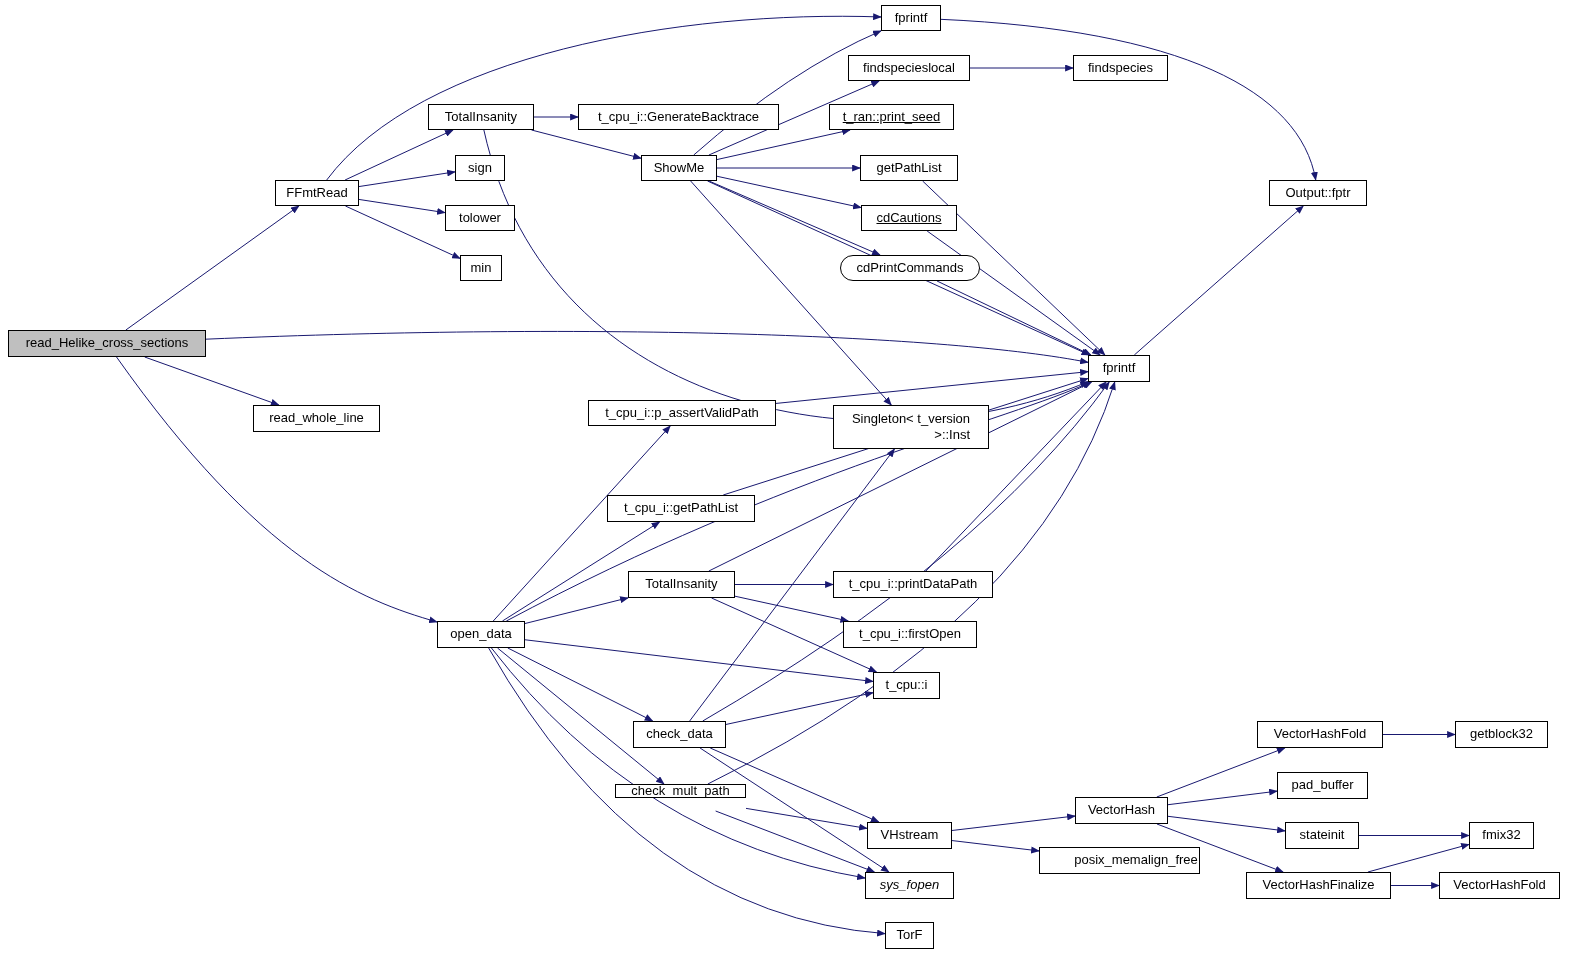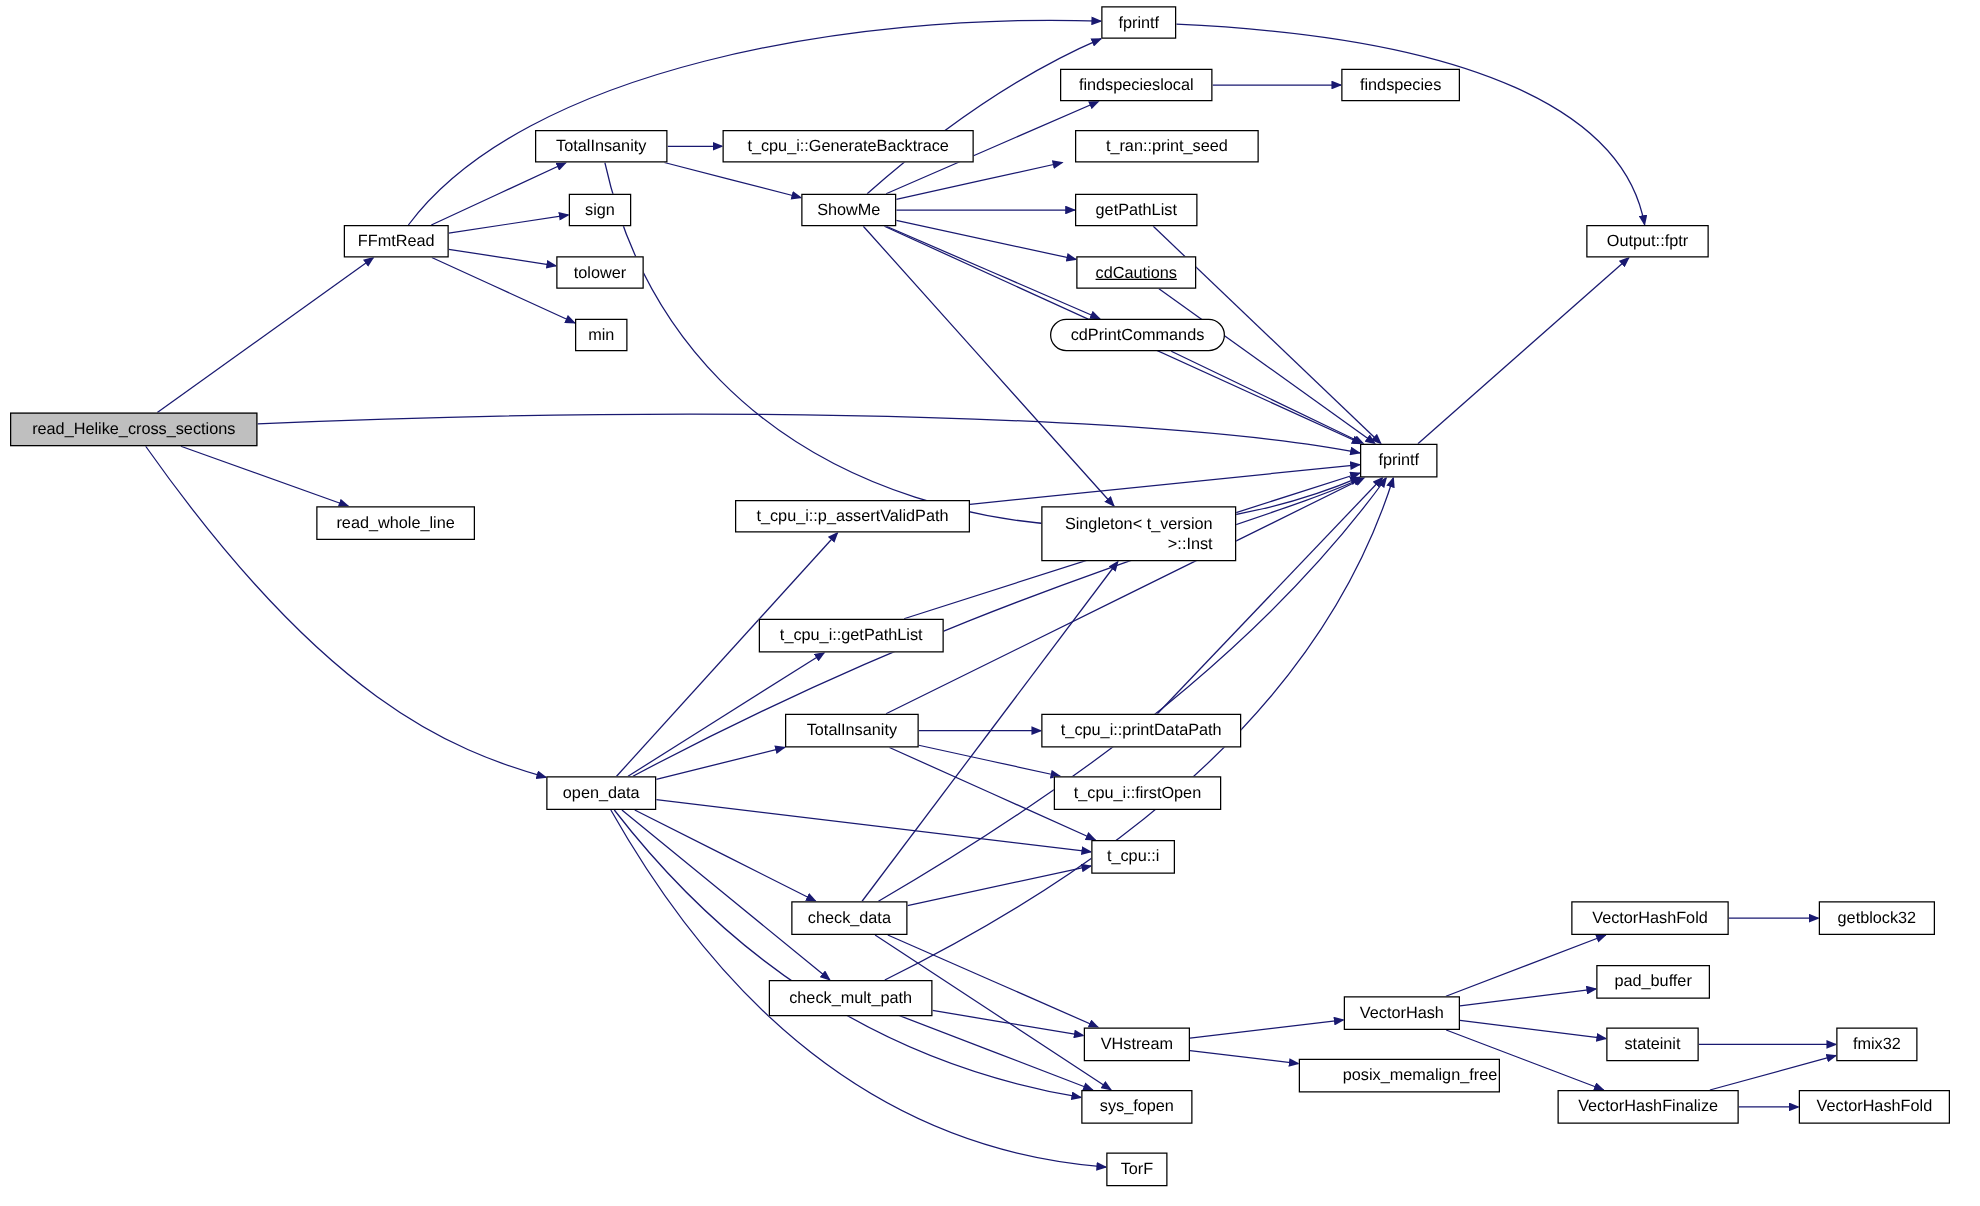--- a/index.html
+++ b/index.html
@@ -95,44 +95,44 @@
       <div class="node" style="left: 275px; top: 180px; width: 84px; height: 26px;">FFmtRead</div>
       <div class="node" style="left: 428px; top: 104px; width: 106px; height: 26px;">TotalInsanity</div>
       <div class="node" style="left: 578px; top: 104px; width: 201px; height: 26px;">t_cpu_i::GenerateBacktrace</div>
       <div class="node" style="left: 455px; top: 155px; width: 50px; height: 26px;">sign</div>
       <div class="node" style="left: 445px; top: 205px; width: 70px; height: 26px;">tolower</div>
       <div class="node" style="left: 460px; top: 255px; width: 42px; height: 26px;">min</div>
       <div class="node" style="left: 641px; top: 155px; width: 76px; height: 26px;">ShowMe</div>
       <div class="node" style="left: 881px; top: 5px; width: 60px; height: 26px;">fprintf</div>
       <div class="node" style="left: 848px; top: 55px; width: 122px; height: 26px;">findspecieslocal</div>
       <div class="node" style="left: 1073px; top: 55px; width: 95px; height: 26px;">findspecies</div>
-      <div class="node" style="left: 860px; top: 104px; width: 147px; height: 26px;">t_ran::print_seed</div>
+      <div class="node" style="left: 829px; top: 104px; width: 125px; height: 26px; text-decoration: underline;">t_ran::print_seed</div>
       <div class="node" style="left: 860px; top: 155px; width: 98px; height: 26px;">getPathList</div>
       <div class="node" style="left: 861px; top: 205px; width: 96px; height: 26px; text-decoration: underline;">cdCautions</div>
       <div class="node" style="left: 840px; top: 255px; width: 140px; height: 26px; border-radius: 13px;">cdPrintCommands</div>
       <div class="node" style="left: 1269px; top: 180px; width: 98px; height: 26px;">Output::fptr</div>
       <div class="node" style="left: 1088px; top: 355px; width: 62px; height: 27px;">fprintf</div>
       <div class="node" style="left: 253px; top: 405px; width: 127px; height: 27px;">read_whole_line</div>
       <div class="node" style="left: 588px; top: 400px; width: 188px; height: 26px;">t_cpu_i::p_assertValidPath</div>
       <div class="node" style="left: 833px; top: 405px; width: 156px; height: 44px;">Singleton&lt; t_version
 &gt;::Inst</div>
       <div class="node" style="left: 607px; top: 495px; width: 148px; height: 27px;">t_cpu_i::getPathList</div>
       <div class="node" style="left: 628px; top: 571px; width: 107px; height: 27px;">TotalInsanity</div>
       <div class="node" style="left: 833px; top: 571px; width: 160px; height: 27px;">t_cpu_i::printDataPath</div>
       <div class="node" style="left: 843px; top: 621px; width: 134px; height: 27px;">t_cpu_i::firstOpen</div>
       <div class="node" style="left: 437px; top: 621px; width: 88px; height: 27px;">open_data</div>
       <div class="node" style="left: 873px; top: 672px; width: 67px; height: 27px;">t_cpu::i</div>
       <div class="node" style="left: 633px; top: 721px; width: 93px; height: 27px;">check_data</div>
-      <div class="node" style="left: 615px; top: 784px; width: 131px; height: 29px;">check_mult_path</div>
+      <div class="node" style="left: 615px; top: 784px; width: 131px; height: 14px;">check_mult_path</div>
       <div class="node" style="left: 867px; top: 822px; width: 85px; height: 27px;">VHstream</div>
       <div class="node" style="left: 1075px; top: 797px; width: 93px; height: 27px;">VectorHash</div>
       <div class="node" style="left: 1257px; top: 721px; width: 126px; height: 27px;">VectorHashFold</div>
       <div class="node" style="left: 1455px; top: 721px; width: 93px; height: 27px;">getblock32</div>
       <div class="node" style="left: 1277px; top: 772px; width: 91px; height: 27px;">pad_buffer</div>
       <div class="node" style="left: 1285px; top: 822px; width: 74px; height: 27px;">stateinit</div>
       <div class="node" style="left: 1469px; top: 822px; width: 65px; height: 27px;">fmix32</div>
       <div class="node" style="left: 1039px; top: 847px; width: 161px; height: 27px; padding-left: 37px;">posix_memalign_free</div>
       <div class="node" style="left: 1246px; top: 872px; width: 145px; height: 27px;">VectorHashFinalize</div>
       <div class="node" style="left: 1439px; top: 872px; width: 121px; height: 27px;">VectorHashFold</div>
-      <div class="node" style="left: 865px; top: 872px; width: 89px; height: 27px;">sys_fopen</div>
+      <div class="node" style="left: 865px; top: 872px; width: 89px; height: 27px; font-style: italic;">sys_fopen</div>
       <div class="node" style="left: 885px; top: 922px; width: 49px; height: 27px;">TorF</div>
     </div>
 </div>
 
 </body></html>

